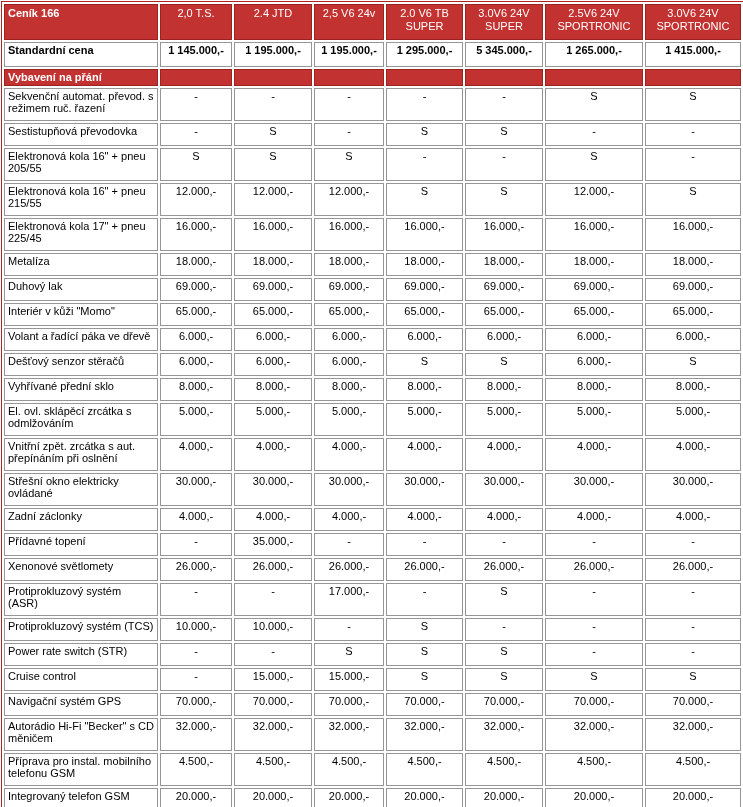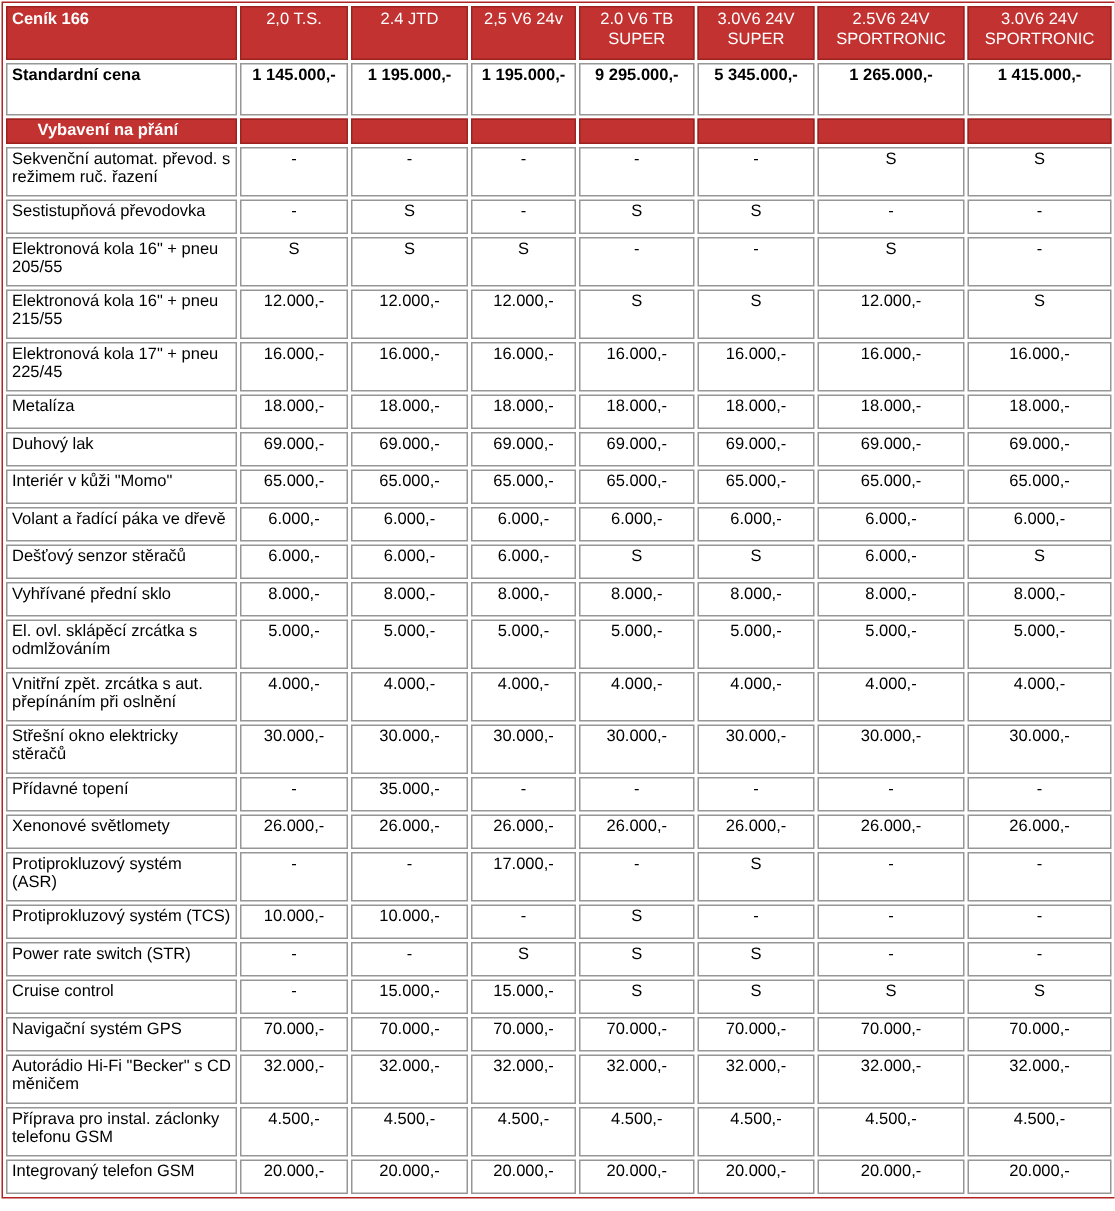--- a/index.html
+++ b/index.html
@@ -42,29 +42,29 @@
     padding: 2px 2px 4px 2px;
     line-height: 13px;
     margin-top: 25px;
   }
   tr.model-header th.title {
     text-align: left;
     font-weight: bold;
     padding-left: 3px;
   }
   
-  tr.price-row td { height: 20px; font-weight: bold; text-align: center; padding-bottom: 20px; }
+  tr.price-row td { height: 20px; font-weight: bold; text-align: center; padding-bottom: 10px; }
   tr.price-row td.label { text-align: left; }
   
   tr.section-row td, tr.legend-row td {
     background: var(--red);
     border-color: var(--red-border);
     color: var(--header-text);
     height: 16px;
-    padding: 1px 3px 2px 20px;
+    padding: 1px 3px 2px 3px;
   }
   tr.section-row td.label { font-weight: bold; }
   
   tbody.options td { height: 23px; line-height: 12px; }
   tbody.options td.val { text-align: center; }
 </style>
 </head>
 <body>
 
 <div class="page">
@@ -89,21 +89,21 @@
         <th>2.0 V6 TB SUPER</th>
         <th>3.0V6 24V SUPER</th>
         <th>2.5V6 24V SPORTRONIC</th>
         <th>3.0V6 24V SPORTRONIC</th>
       </tr>
       <tr class="price-row">
         <td class="label">Standardní cena</td>
         <td>1 145.000,-</td>
         <td>1 195.000,-</td>
         <td>1 195.000,-</td>
-        <td>9 295.000,-</td>
+        <td>1 295.000,-</td>
         <td>5 345.000,-</td>
         <td>1 265.000,-</td>
         <td>1 415.000,-</td>
       </tr>
       <tr class="section-row">
         <td class="label">Vybavení na přání</td>
         <td></td>
         <td></td>
         <td></td>
         <td></td>
@@ -238,28 +238,38 @@
           <td class="label">Vnitřní zpět. zrcátka s aut. přepínáním při oslnění</td>
           <td class="val">4.000,-</td>
           <td class="val">4.000,-</td>
           <td class="val">4.000,-</td>
           <td class="val">4.000,-</td>
           <td class="val">4.000,-</td>
           <td class="val">4.000,-</td>
           <td class="val">4.000,-</td>
         </tr>
         <tr>
-          <td class="label">Střešní okno elektricky stěračů</td>
-          <td class="val">30.000,-</td>
-          <td class="val">30.000,-</td>
-          <td class="val">30.000,-</td>
-          <td class="val">30.000,-</td>
-          <td class="val">30.000,-</td>
-          <td class="val">30.000,-</td>
-          <td class="val">30.000,-</td>
+          <td class="label">Střešní okno elektricky ovládané</td>
+          <td class="val">30.000,-</td>
+          <td class="val">30.000,-</td>
+          <td class="val">30.000,-</td>
+          <td class="val">30.000,-</td>
+          <td class="val">30.000,-</td>
+          <td class="val">30.000,-</td>
+          <td class="val">30.000,-</td>
+        </tr>
+        <tr>
+          <td class="label">Zadní záclonky</td>
+          <td class="val">4.000,-</td>
+          <td class="val">4.000,-</td>
+          <td class="val">4.000,-</td>
+          <td class="val">4.000,-</td>
+          <td class="val">4.000,-</td>
+          <td class="val">4.000,-</td>
+          <td class="val">4.000,-</td>
         </tr>
         <tr>
           <td class="label">Přídavné topení</td>
           <td class="val">-</td>
           <td class="val">35.000,-</td>
           <td class="val">-</td>
           <td class="val">-</td>
           <td class="val">-</td>
           <td class="val">-</td>
           <td class="val">-</td>
@@ -328,21 +338,21 @@
           <td class="label">Autorádio Hi-Fi "Becker" s CD měničem</td>
           <td class="val">32.000,-</td>
           <td class="val">32.000,-</td>
           <td class="val">32.000,-</td>
           <td class="val">32.000,-</td>
           <td class="val">32.000,-</td>
           <td class="val">32.000,-</td>
           <td class="val">32.000,-</td>
         </tr>
         <tr>
-          <td class="label">Příprava pro instal. záclonky telefonu GSM</td>
+          <td class="label">Příprava pro instal. mobilního telefonu GSM</td>
           <td class="val">4.500,-</td>
           <td class="val">4.500,-</td>
           <td class="val">4.500,-</td>
           <td class="val">4.500,-</td>
           <td class="val">4.500,-</td>
           <td class="val">4.500,-</td>
           <td class="val">4.500,-</td>
         </tr>
         <tr>
           <td class="label">Integrovaný telefon GSM</td>

